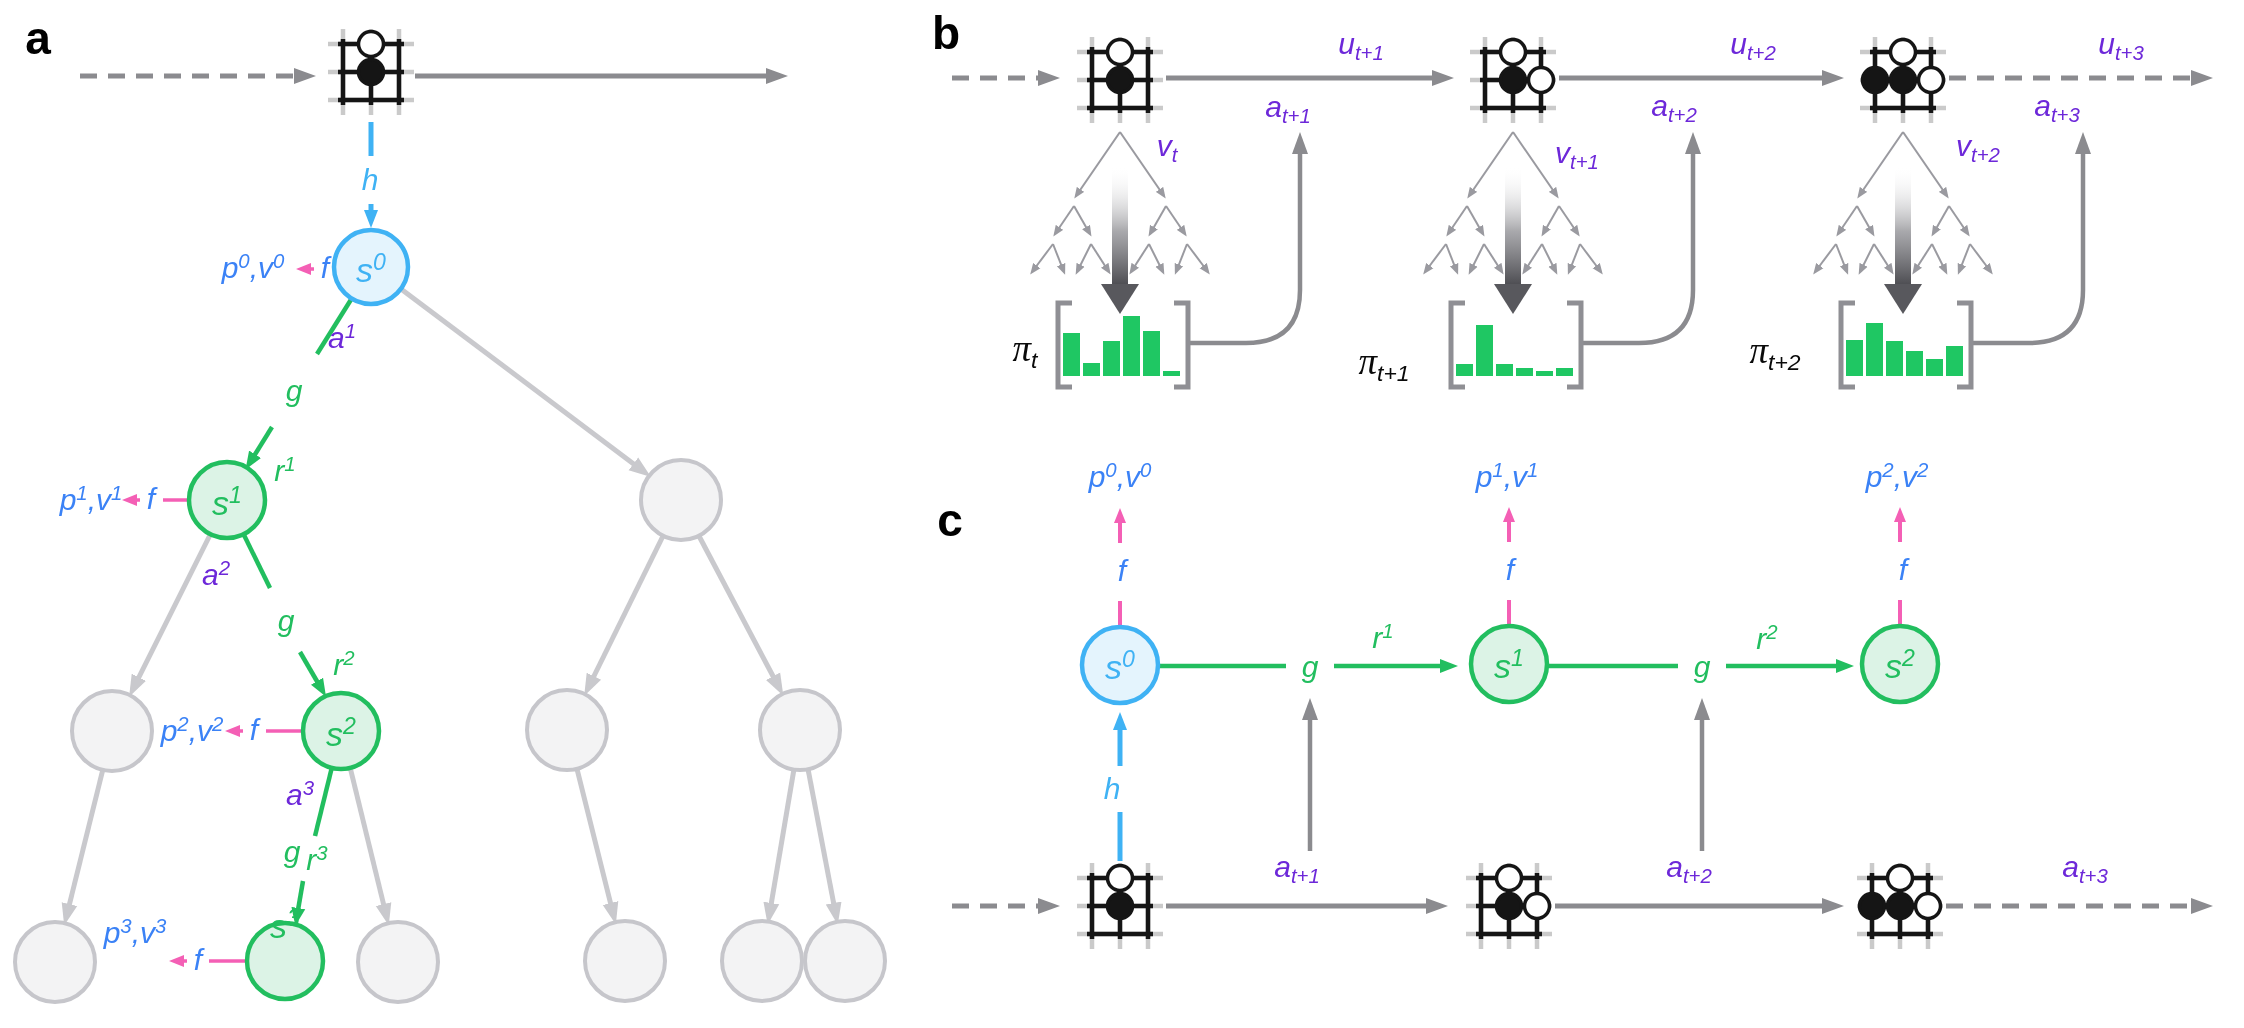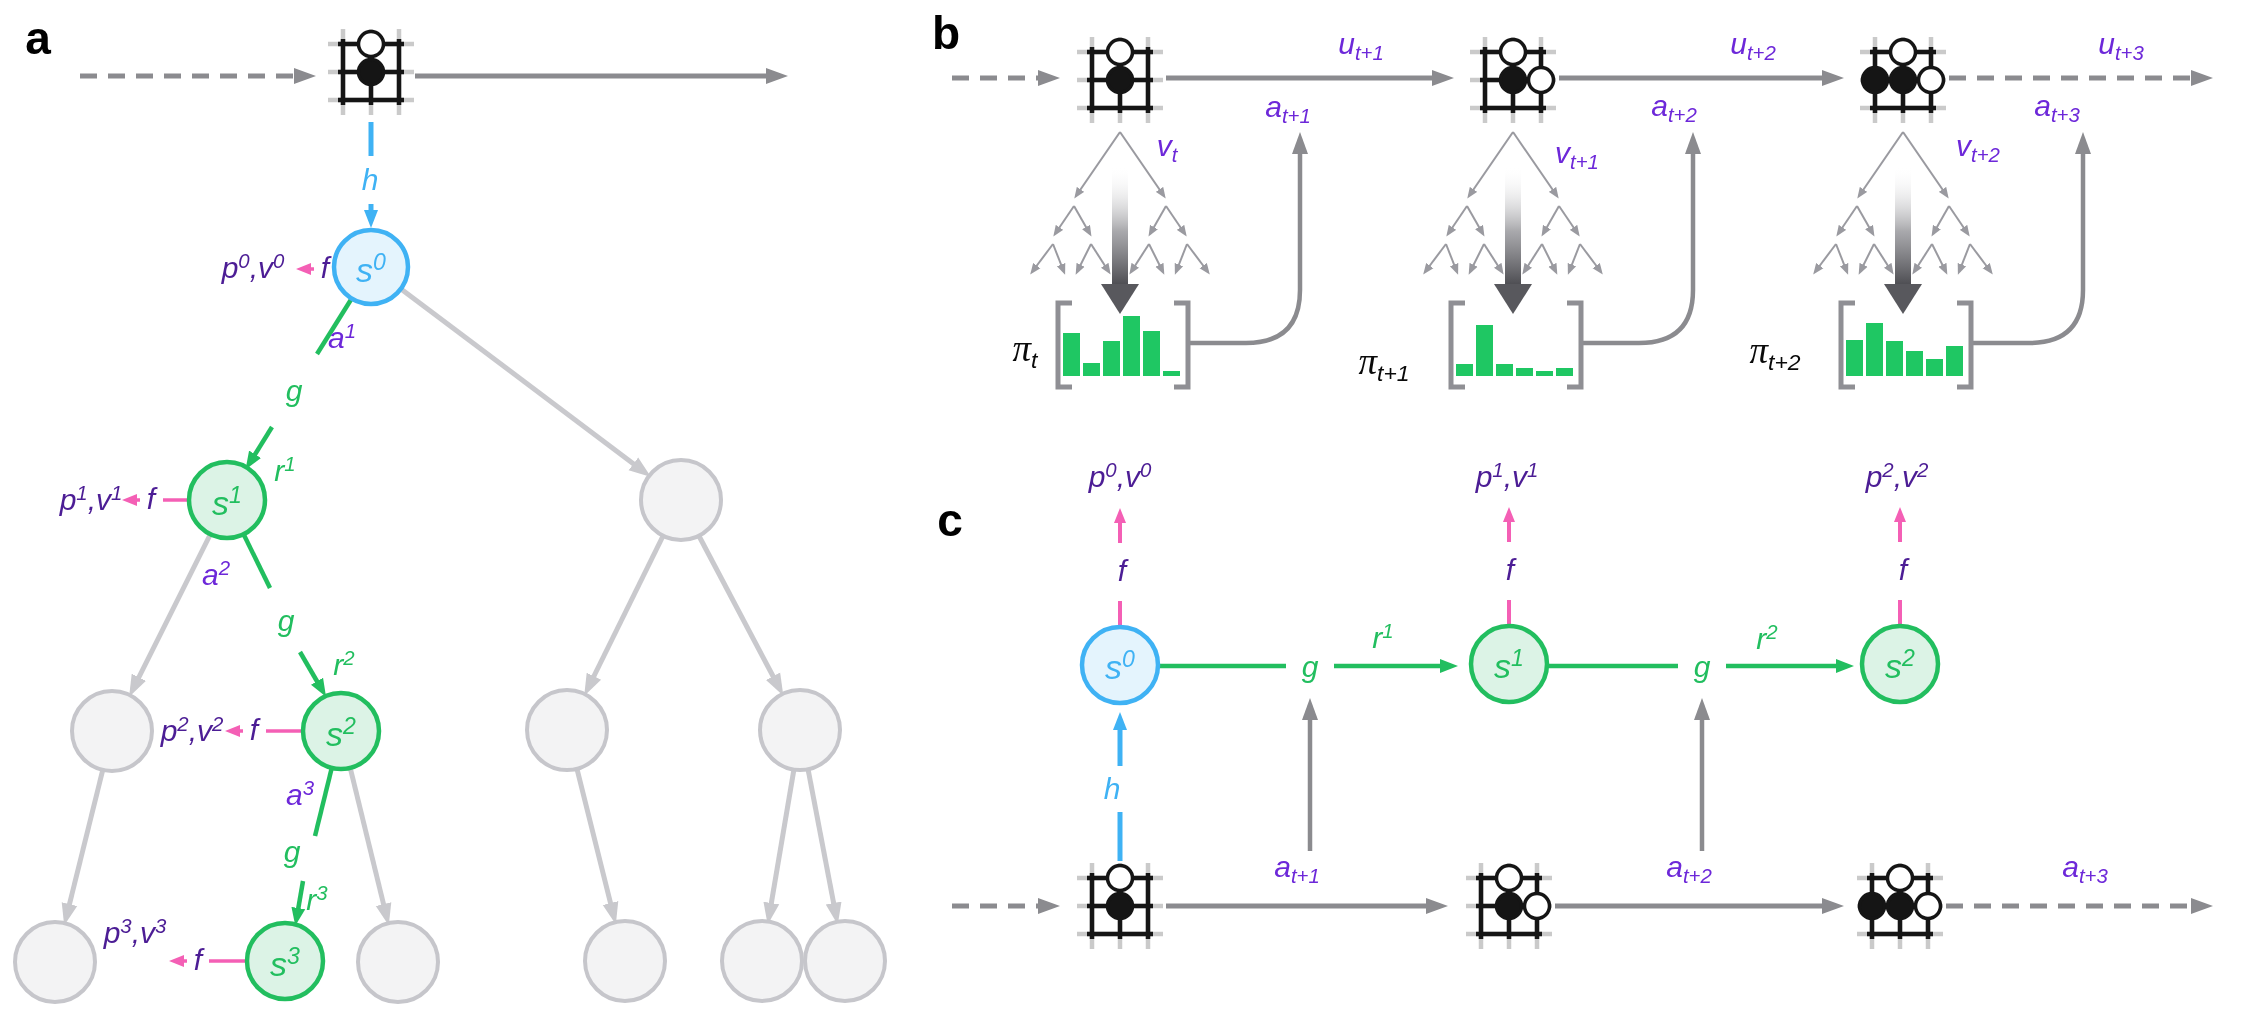--- a/index.html
+++ b/index.html
@@ -7,21 +7,21 @@
          font-family:"Liberation Sans",sans-serif;}
   svg.layer{position:absolute;left:0;top:0;}
   .lbl{position:absolute;transform:translate(-50%,-50%);font:italic 30px "Liberation Sans",sans-serif;
        color:#6d28d9;white-space:nowrap;line-height:1;}
   .lbl sup{font-size:0.68em;vertical-align:0.5em;}
   .lbl sub{font-size:0.68em;vertical-align:-0.28em;}
   .panel-letter{font:700 46px "Liberation Sans",sans-serif;font-style:normal;color:#000;}
   .node-lbl{font-size:34px;}
   .blue{color:#3FB2F4;}
   .green{color:#22BE5F;}
-  .pink{color:#4c1d95;}
+  .pink{color:#3b82f6;}
   .pi-lbl{font-family:"Liberation Serif",serif;font-size:37px;font-style:italic;color:#0a0a0a;}
   .pi-lbl sub{font-size:0.62em;font-family:"Liberation Sans",sans-serif;}
 </style>
 </head>
 <body>
 
 <div class="stage">
 
 <svg class="layer" width="2244" height="1028" viewBox="0 0 2244 1028">
   <defs>
@@ -366,21 +366,21 @@
 </svg>
 
 <div class="lbl panel-letter" style="left:38px;top:38px">a</div>
 <div class="lbl panel-letter" style="left:946px;top:33px">b</div>
 <div class="lbl panel-letter" style="left:950px;top:520px">c</div>
 
 <div class="lbl blue" style="left:370px;top:180px">h</div>
 <div class="lbl node-lbl blue" style="left:371px;top:269px"><span>s</span><sup>0</sup></div>
 <div class="lbl node-lbl green" style="left:227px;top:502px"><span>s</span><sup>1</sup></div>
 <div class="lbl node-lbl green" style="left:341px;top:733px"><span>s</span><sup>2</sup></div>
-<div class="lbl node-lbl green" style="left:285px;top:963px"><span>s</span><sup>3</sup></div>
+<div class="lbl node-lbl green" style="left:285px;top:925px"><span>s</span><sup>3</sup></div>
 
 <div class="lbl pink" style="left:253px;top:267px"><span>p</span><sup>0</sup><span>,</span><span>v</span><sup>0</sup></div>
 <div class="lbl pink" style="left:91px;top:499px"><span>p</span><sup>1</sup><span>,</span><span>v</span><sup>1</sup></div>
 <div class="lbl pink" style="left:192px;top:730px"><span>p</span><sup>2</sup><span>,</span><span>v</span><sup>2</sup></div>
 <div class="lbl pink" style="left:135px;top:932px"><span>p</span><sup>3</sup><span>,</span><span>v</span><sup>3</sup></div>
 
 <div class="lbl pink" style="left:325px;top:268px">f</div>
 <div class="lbl pink" style="left:151px;top:499px">f</div>
 <div class="lbl pink" style="left:254px;top:730px">f</div>
 <div class="lbl pink" style="left:198px;top:960px">f</div>
@@ -388,21 +388,21 @@
 <div class="lbl" style="left:342px;top:337px"><span>a</span><sup>1</sup></div>
 <div class="lbl" style="left:216px;top:574px"><span>a</span><sup>2</sup></div>
 <div class="lbl" style="left:300px;top:794px"><span>a</span><sup>3</sup></div>
 
 <div class="lbl green" style="left:294px;top:391px">g</div>
 <div class="lbl green" style="left:286px;top:621px">g</div>
 <div class="lbl green" style="left:292px;top:852px">g</div>
 
 <div class="lbl green" style="left:285px;top:470px"><span>r</span><sup>1</sup></div>
 <div class="lbl green" style="left:344px;top:664px"><span>r</span><sup>2</sup></div>
-<div class="lbl green" style="left:317px;top:899px"><span>r</span><sup>3</sup></div>
+<div class="lbl green" style="left:317px;top:859px"><span>r</span><sup>3</sup></div>
 
 <div class="lbl" style="left:1361px;top:46px"><span>u</span><sub>t+1</sub></div>
 <div class="lbl" style="left:1753px;top:46px"><span>u</span><sub>t+2</sub></div>
 <div class="lbl" style="left:2121px;top:46px"><span>u</span><sub>t+3</sub></div>
 
 <div class="lbl" style="left:1288px;top:109px"><span>a</span><sub>t+1</sub></div>
 <div class="lbl" style="left:1674px;top:108px"><span>a</span><sub>t+2</sub></div>
 <div class="lbl" style="left:2057px;top:108px"><span>a</span><sub>t+3</sub></div>
 
 <div class="lbl" style="left:1167px;top:148px"><span>v</span><sub>t</sub></div>

